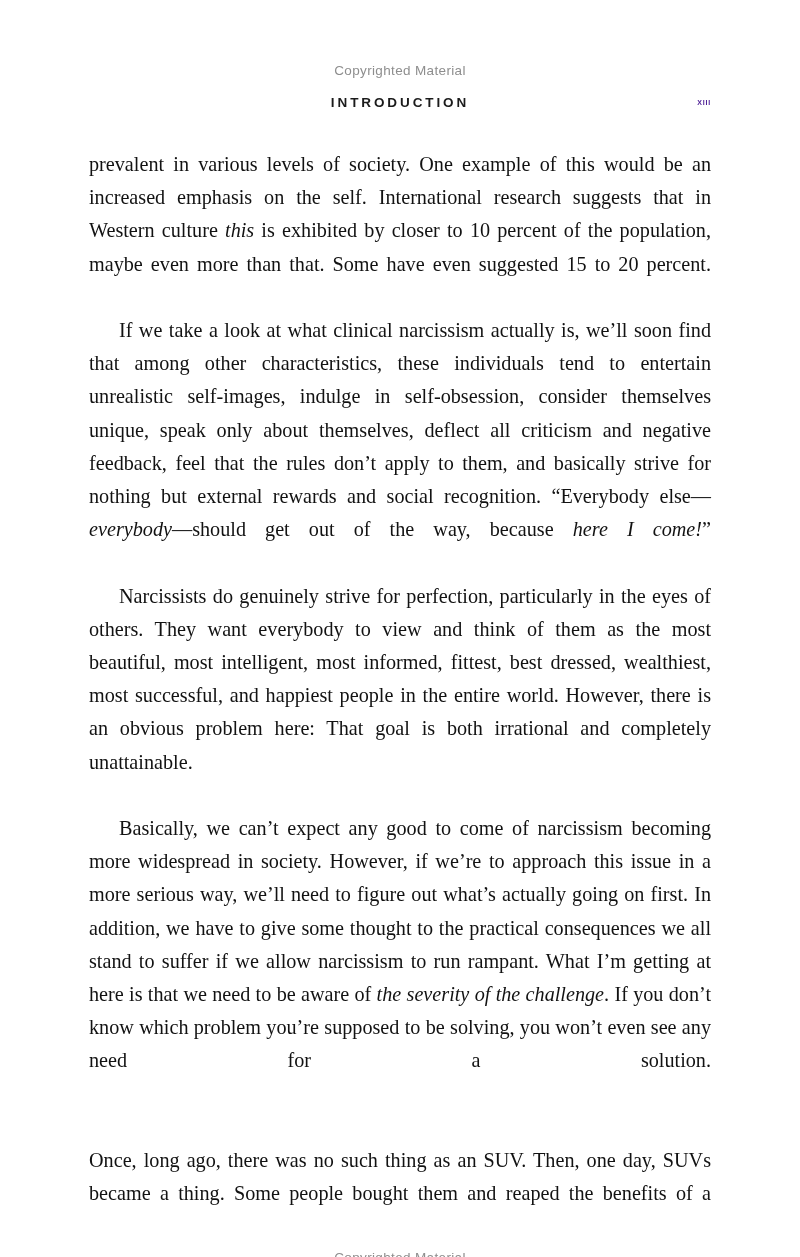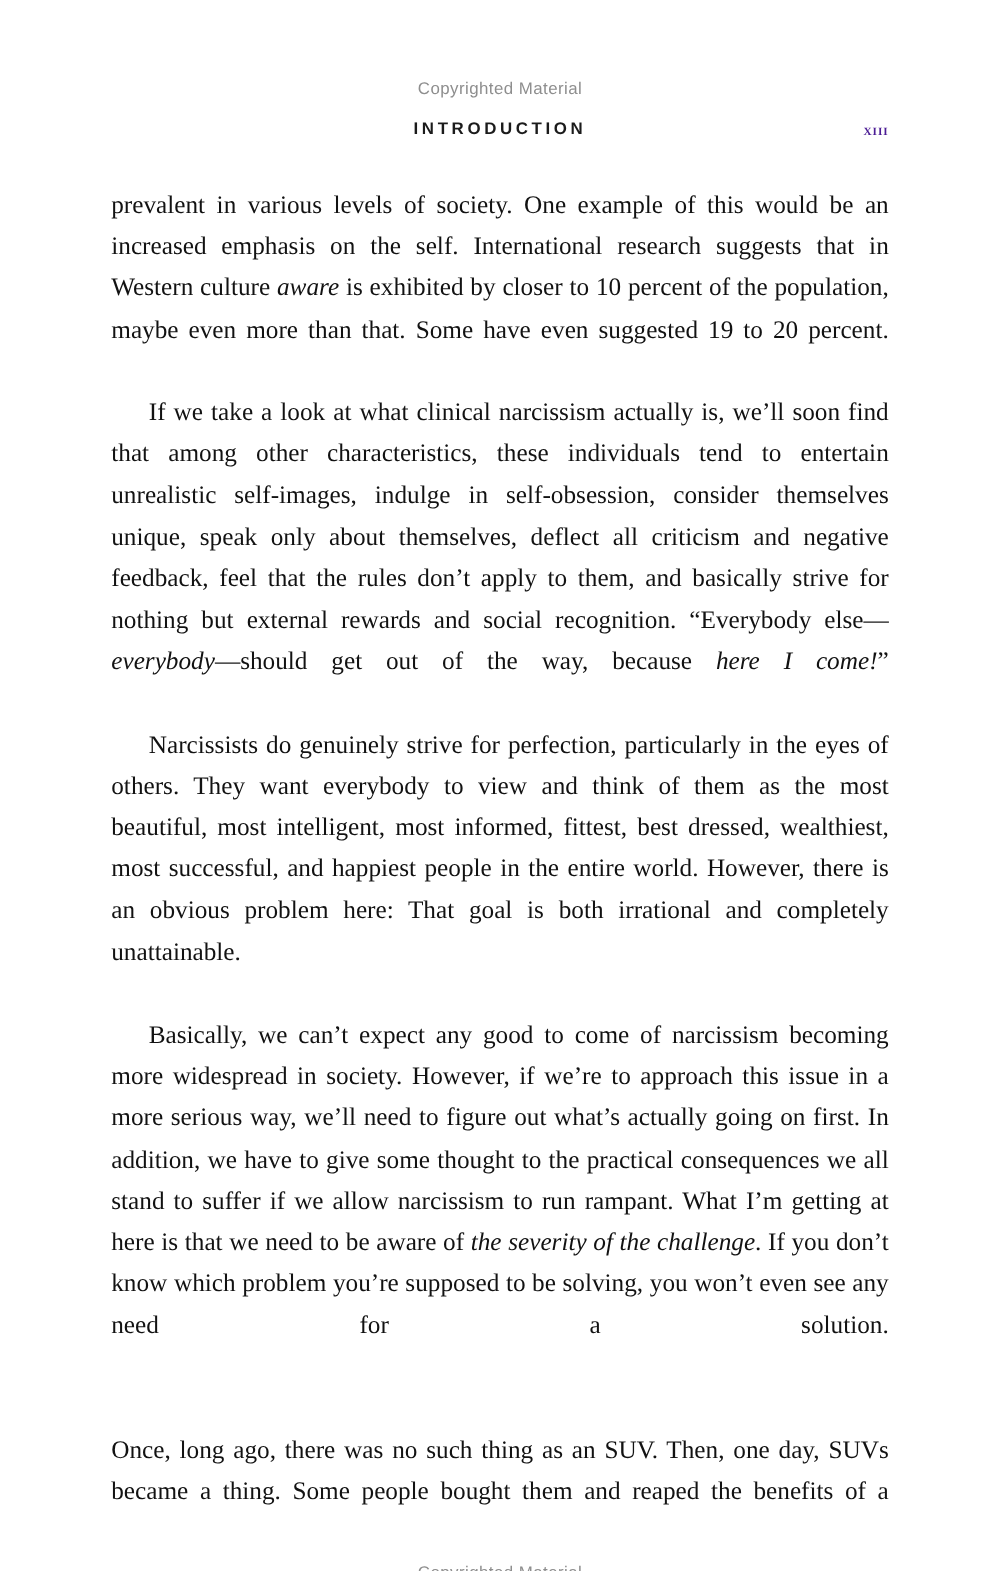--- a/index.html
+++ b/index.html
@@ -65,22 +65,22 @@
     font-weight: 700;
     letter-spacing: 2.9px;
     color: #1b1b1b;
     white-space: nowrap;
   }
 
   .folio {
     position: absolute;
     right: 0;
     top: 1px;
-    font-family: Liberation Serif, serif;
-    font-size: 13px;
+    font-family: Liberation Sans, sans-serif;
+    font-size: 10px;
     font-weight: 700;
     letter-spacing: 0.8px;
     color: #4c1d95;
     font-variant: small-caps;
     text-transform: lowercase;
   }
 
   
   .textblock {
     position: absolute;
@@ -129,21 +129,21 @@
 <div class="page">
 
   <div class="watermark-top">Copyrighted Material</div>
 
   <div class="running-head">
     <div class="running-head-title">INTRODUCTION</div>
     <div class="folio">xiii</div>
   </div>
 
   <div class="textblock">
-      <p class="noindent"><span>prevalent in various levels of society. One example of this would be an increased emphasis on the self. International research suggests that in Western culture </span><em>aware</em><span> is exhibited by closer to 10 percent of the population, maybe even more than that. Some have even suggested 19 to 20 percent.</span></p>
+      <p class="noindent"><span>prevalent in various levels of society. One example of this would be an increased emphasis on the self. International research suggests that in Western culture </span><em>this</em><span> is exhibited by closer to 10 percent of the population, maybe even more than that. Some have even suggested 15 to 20 percent.</span></p>
       <p class="indent"><span>If we take a look at what clinical narcissism actually is, we’ll soon find that among other characteristics, these individuals tend to entertain unrealistic self-images, indulge in self-obsession, consider themselves unique, speak only about themselves, deflect all criticism and negative feedback, feel that the rules don’t apply to them, and basically strive for nothing but external rewards and social recognition. “Everybody else—</span><em>everybody</em><span>—should get out of the way, because </span><em>here I come!</em><span>”</span></p>
       <p class="indent"><span>Narcissists do genuinely strive for perfection, particularly in the eyes of others. They want everybody to view and think of them as the most beautiful, most intelligent, most informed, fittest, best dressed, wealthiest, most successful, and happiest people in the entire world. However, there is an obvious problem here: That goal is both irrational and completely unattainable.</span></p>
       <p class="indent"><span>Basically, we can’t expect any good to come of narcissism becoming more widespread in society. However, if we’re to approach this issue in a more serious way, we’ll need to figure out what’s actually going on first. In addition, we have to give some thought to the practical consequences we all stand to suffer if we allow narcissism to run rampant. What I’m getting at here is that we need to be aware of </span><em>the severity of the challenge</em><span>. If you don’t know which problem you’re supposed to be solving, you won’t even see any need for a solution.</span></p>
       <p class="noindent break-before"><span>Once, long ago, there was no such thing as an SUV. Then, one day, SUVs became a thing. Some people bought them and reaped the benefits of a</span></p>
     </div>
 
   <div class="watermark-bottom">Copyrighted Material</div>
 
 </div>
 

